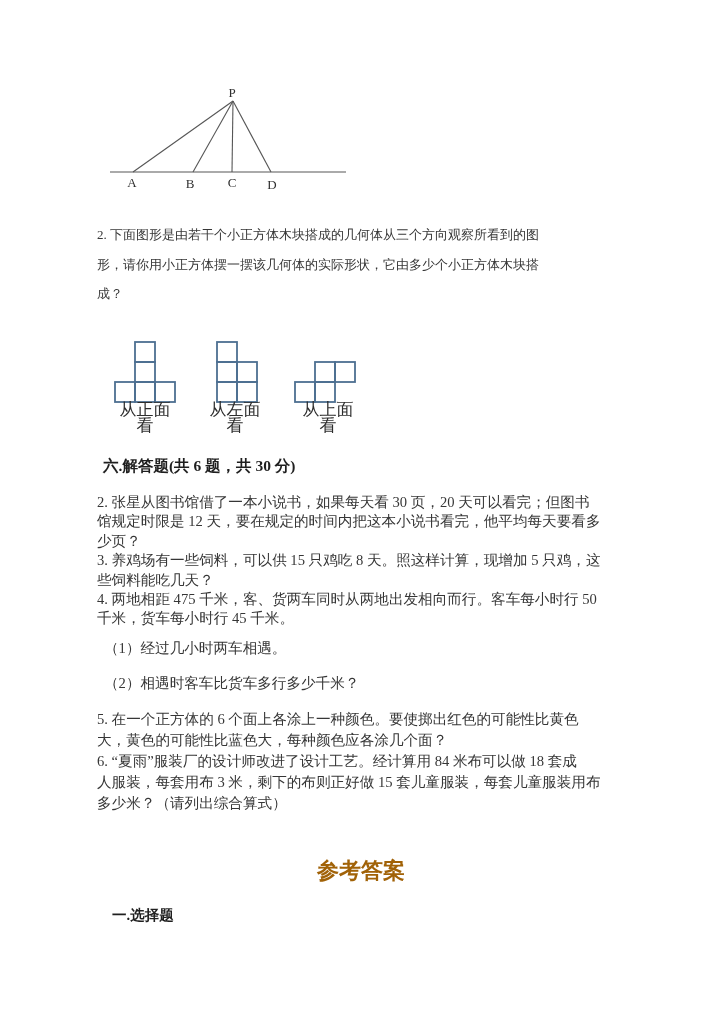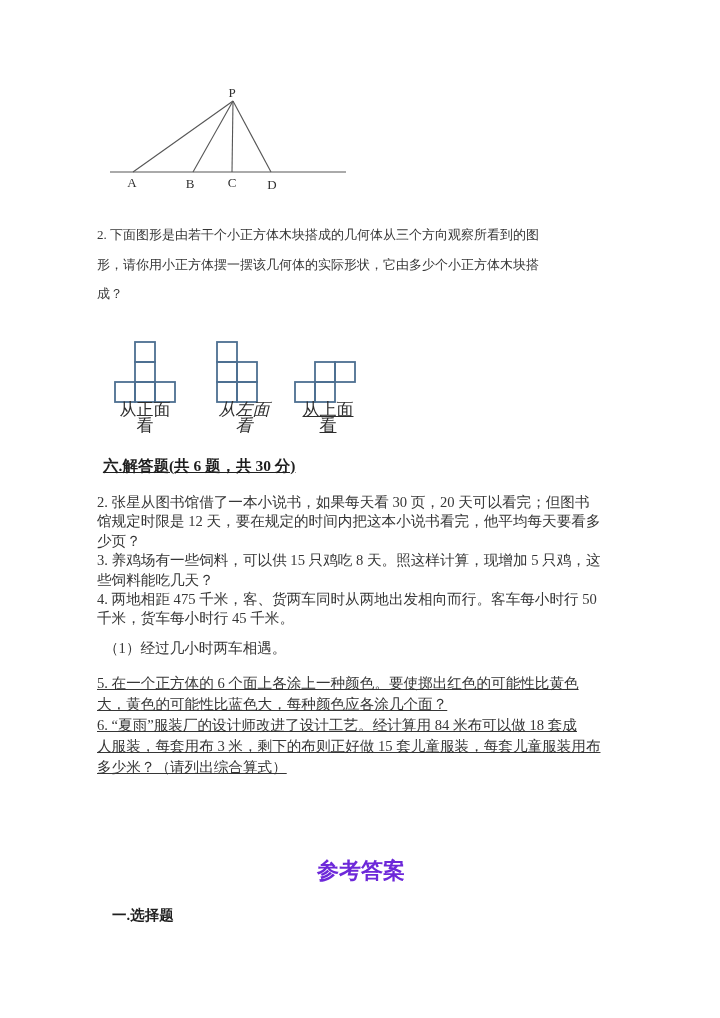--- a/index.html
+++ b/index.html
@@ -14,31 +14,31 @@
   svg{position:absolute;overflow:visible;}
   svg line{stroke:var(--line-stroke,#555);stroke-width:1.1;fill:none;}
   svg text{font-family:"Liberation Serif","DejaVu Serif",serif;font-size:13px;fill:#2f2f2f;}
   .gcell{fill:none;stroke:var(--grid-stroke,#4d6f91);stroke-width:1.8;}
   .tlines{position:absolute;font-size:13px;color:#363636;}
   .tlines > div{white-space:nowrap;}
   .intro{left:97px;top:220px;line-height:29.5px;width:560px;}
   .view-label{position:absolute;top:402px;font-size:17px;line-height:16px;
     text-align:center;color:#2d2d2d;}
   .h6{position:absolute;left:103px;top:455px;font-size:15.5px;line-height:22px;
-    font-weight:bold;color:#1f1f1f;text-decoration:underline;}
+    font-weight:bold;color:#1f1f1f;}
   .sol{position:absolute;left:97px;top:493px;width:540px;font-size:14.6px;color:#363636;}
   .sol .q{line-height:19.4px;}
   .sol .q > div{white-space:nowrap;}
-  .sol .q5,.sol .q6{line-height:21px;text-decoration:underline;}
+  .sol .q5,.sol .q6{line-height:21px;}
   .sub{line-height:19.4px;padding-left:7px;white-space:nowrap;}
   .sub1{margin-top:10px;}
   .sub2{margin-top:16px;}
   .q5{margin-top:15px;}
   .ans-title{position:absolute;left:97px;top:856px;width:528px;text-align:center;
-    font-size:22px;line-height:30px;font-weight:bold;color:#6d28d9;}
+    font-size:22px;line-height:30px;font-weight:bold;color:#a16207;}
   .ans-sub{position:absolute;left:104px;top:905px;font-size:14.5px;line-height:20px;
     font-weight:bold;color:#1f1f1f;margin-left:8px;}
 </style>
 </head>
 <body>
 
 <div class="page">
 
   <svg class="abs" style="left:100px;top:80px;" width="256" height="112" viewBox="0 0 256 112">
     <line x1="10" y1="92" x2="246" y2="92"></line>
@@ -74,40 +74,41 @@
       <rect x="22" y="42" width="20" height="20" class="gcell"></rect>
     </svg>
   <svg class="abs" style="left:293px;top:360px;" width="64" height="44" viewBox="0 0 64 44">
       <rect x="22" y="2" width="20" height="20" class="gcell"></rect>
       <rect x="42" y="2" width="20" height="20" class="gcell"></rect>
       <rect x="2" y="22" width="20" height="20" class="gcell"></rect>
       <rect x="22" y="22" width="20" height="20" class="gcell"></rect>
     </svg>
 
   <div class="view-label" style="left:113px;width:64px;">从正面看</div>
-  <div class="view-label" style="left:212px;width:64px;font-style:italic;">从左面看</div>
-  <div class="view-label" style="left:296px;width:64px;text-decoration:underline;">从上面看</div>
+  <div class="view-label" style="left:203px;width:64px;">从左面看</div>
+  <div class="view-label" style="left:296px;width:64px;">从上面看</div>
 
   <div class="h6">六.解答题(共 6 题，共 30 分)</div>
 
   <div class="sol">
     <div class="q">
         <div>2. 张星从图书馆借了一本小说书，如果每天看 30 页，20 天可以看完；但图书</div>
         <div>馆规定时限是 12 天，要在规定的时间内把这本小说书看完，他平均每天要看多</div>
         <div>少页？</div>
       </div>
     <div class="q">
         <div>3. 养鸡场有一些饲料，可以供 15 只鸡吃 8 天。照这样计算，现增加 5 只鸡，这</div>
         <div>些饲料能吃几天？</div>
       </div>
     <div class="q">
         <div>4. 两地相距 475 千米，客、货两车同时从两地出发相向而行。客车每小时行 50</div>
         <div>千米，货车每小时行 45 千米。</div>
       </div>
     <div class="sub sub1">（1）经过几小时两车相遇。</div>
+    <div class="sub sub2">（2）相遇时客车比货车多行多少千米？</div>
     <div class="q q5">
         <div>5. 在一个正方体的 6 个面上各涂上一种颜色。要使掷出红色的可能性比黄色</div>
         <div>大，黄色的可能性比蓝色大，每种颜色应各涂几个面？</div>
       </div>
     <div class="q q6">
         <div>6. “夏雨”服装厂的设计师改进了设计工艺。经计算用 84 米布可以做 18 套成</div>
         <div>人服装，每套用布 3 米，剩下的布则正好做 15 套儿童服装，每套儿童服装用布</div>
         <div>多少米？（请列出综合算式）</div>
       </div>
   </div>

